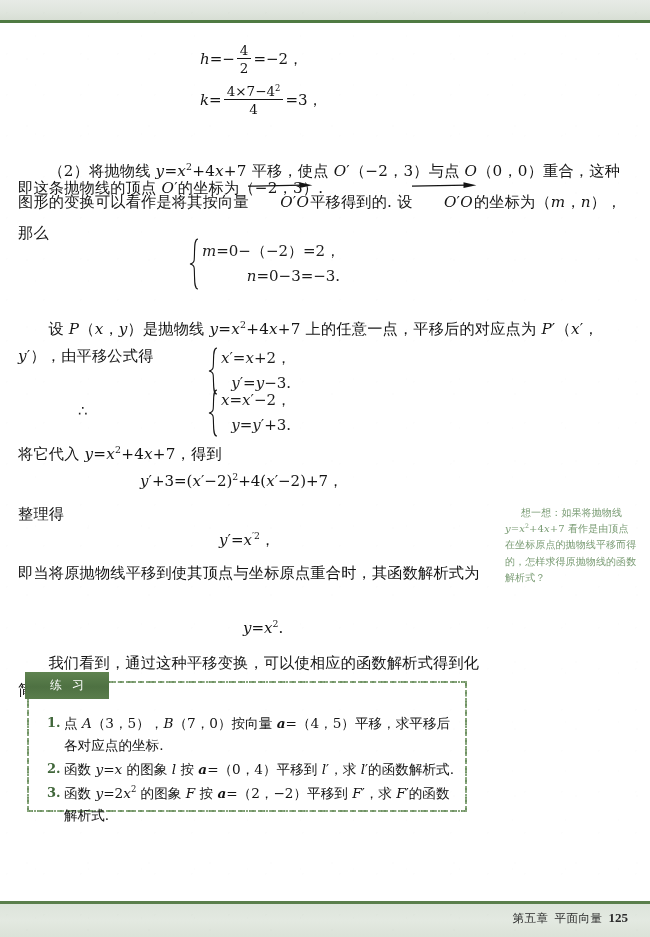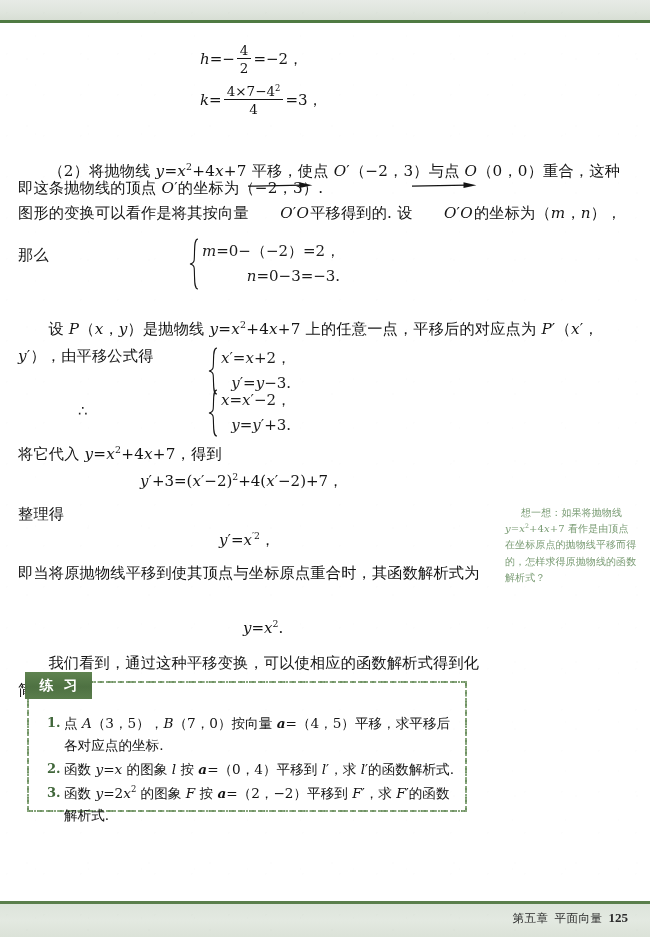--- a/index.html
+++ b/index.html
@@ -71,21 +71,21 @@
   .frac {
     display: inline-block; vertical-align: middle;
     text-align: center; line-height: 1.05;
     margin: 0 2px; position: relative; top: -1px;
   }
   .frac .top { display: block; padding: 0 3px 0px 3px; font-size: .9em; }
   .frac .bar { display: block; border-top: 1.1px solid #141414; height: 0; margin: 1px 0; }
   .frac .bot { display: block; padding: 1px 3px 0 3px; font-size: .9em; }
 
   
-  .vec { position: relative; display: inline-block; padding: 15px 1px; }
+  .vec { position: relative; display: inline-block; padding: 4px 1px; }
   .vec .arrow {
     position: absolute; left: -1px; right: -2px; top: -0.30em; height: 0.55em;
     pointer-events: none;
   }
   .vec .arrow svg { width: 100%; height: 100%; display: block; overflow: visible; }
 
   
   .system { position: absolute; display: flex; align-items: stretch; }
   .system .brace {
     width: 11px; position: relative; margin-right: 2px;
@@ -119,27 +119,27 @@
     background: transparent;
   }
   .exercise-box::before {
     content: "";
     position: absolute; left: -2px; top: -2px; right: -2px; bottom: -2px;
     border: 2px dotted #88a67c;
     pointer-events: none;
   }
   .exercise-label {
     position: absolute; left: 25px; top: 672px;
-    width: 67px; height: 27px;
+    width: 84px; height: 27px;
     background: linear-gradient(180deg,#5f8350 0%, #4e7142 55%, #5a7d4c 100%);
     color: #ffffff;
     display: flex; align-items: center; justify-content: center;
     font-family: "DejaVu Sans", "Liberation Sans", sans-serif;
-    font-size: 14px; letter-spacing: 10px; text-indent: 10px;
-    font-weight: bold;
+    font-size: 12px; letter-spacing: 10px; text-indent: 10px;
+    font-weight: normal;
     z-index: 3;
   }
   .exercise-items {
     position: absolute; left: 47px; top: 712px; width: 410px;
   }
   .ex-item {
     display: flex; align-items: flex-start;
     font-size: 13.6px; line-height: 1.62; color: #141414;
     margin-bottom: 2px;
   }

